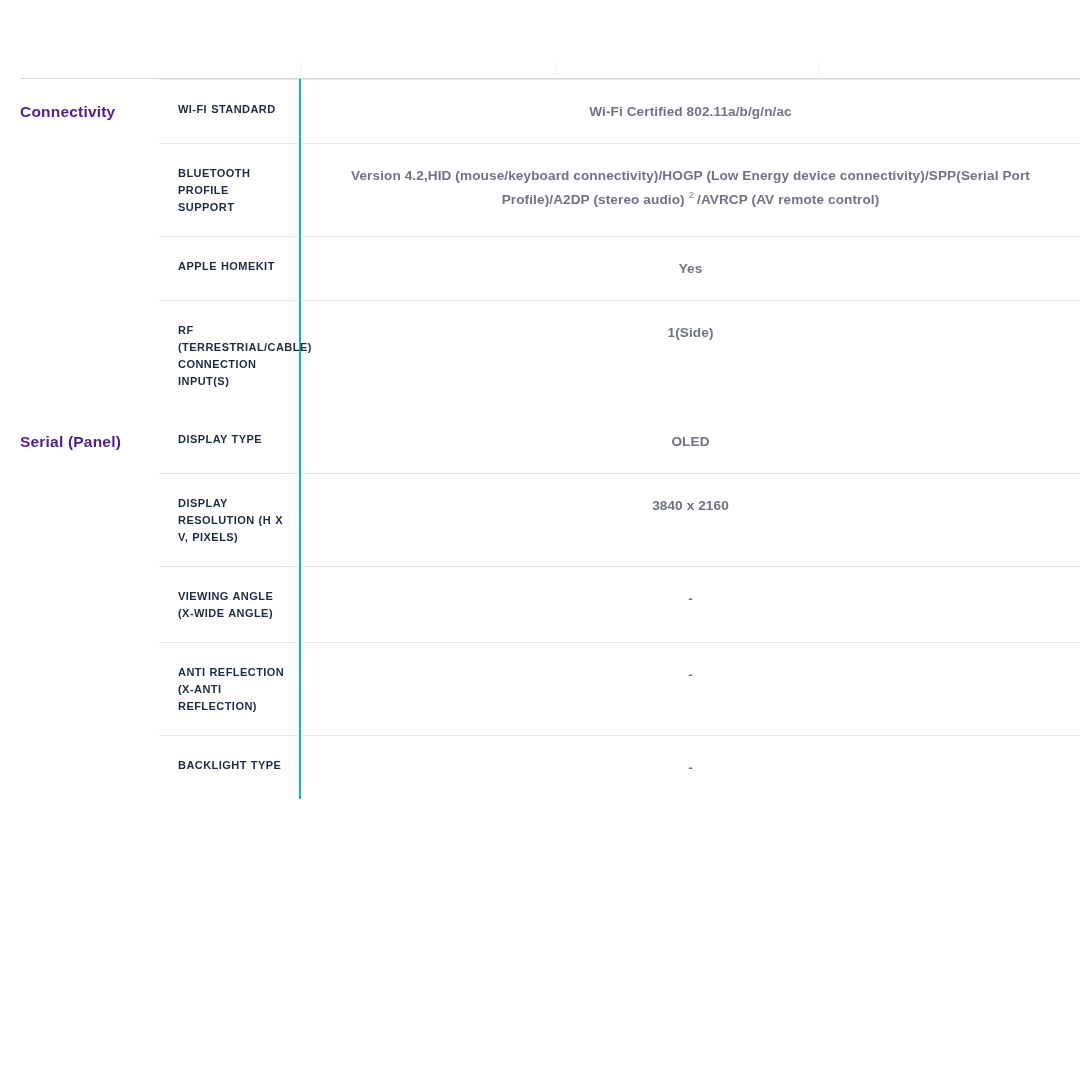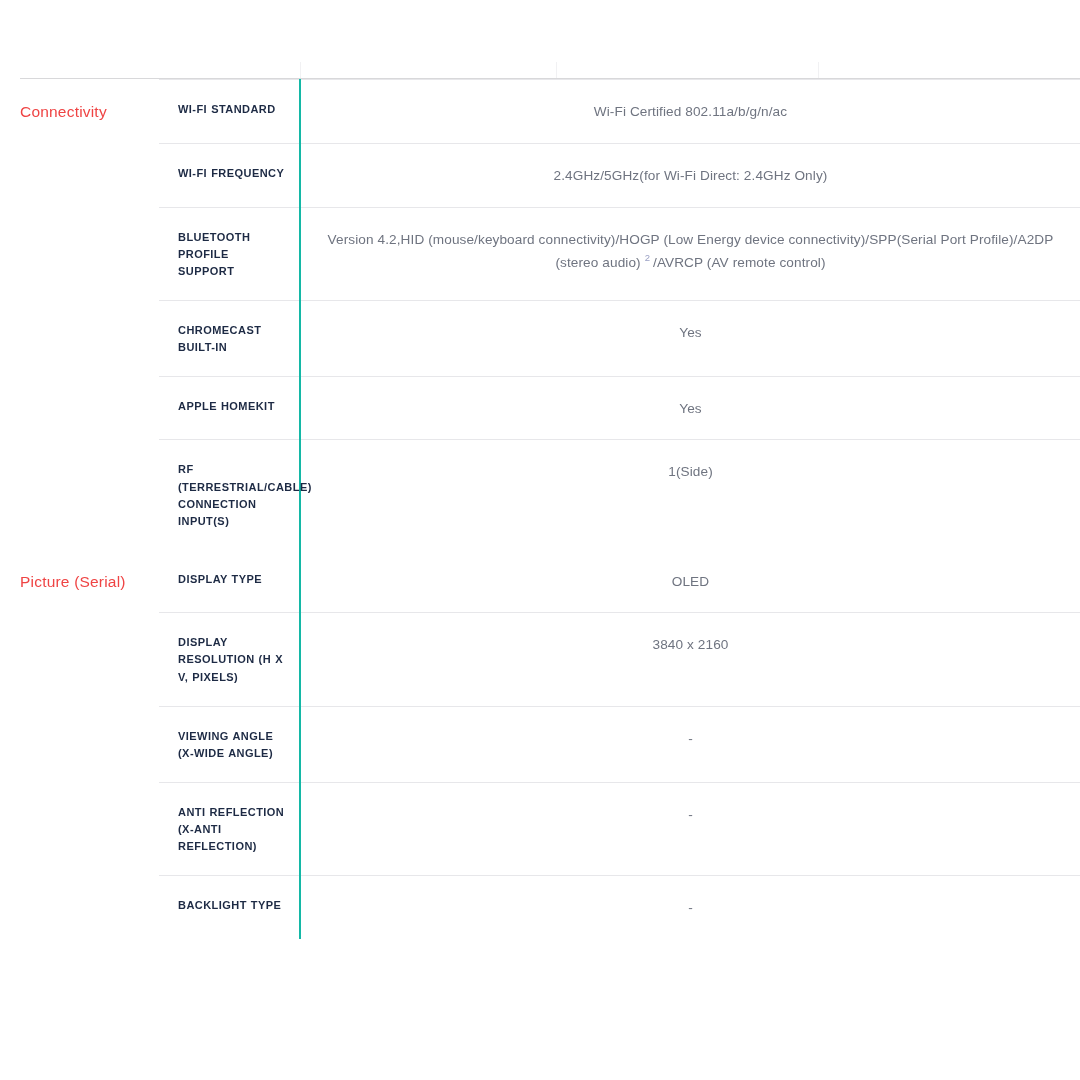--- a/index.html
+++ b/index.html
@@ -50,22 +50,22 @@
   
   td {
     padding: 0;
     vertical-align: top;
     background: #ffffff;
   }
 
   td.cat-cell {
     padding: 22px 10px 10px 0;
     font-size: 15.5px;
-    font-weight: 400;
-    color: #ef4444;
+    font-weight: 700;
+    color: #4c1d95;
     letter-spacing: 0.2px;
     line-height: 1.3;
     border: none;
     white-space: nowrap;
   }
   td.cat-cell.blank { padding: 0; }
 
   td.label-cell {
     padding: 21px 14px 20px 19px;
     font-size: 11px;
@@ -75,21 +75,21 @@
     line-height: 1.55;
     text-transform: uppercase;
     border-top: 1px solid #e7e7ea;
     border-right: 2px solid #14b8a6;
     word-spacing: 0.5px;
   }
 
   td.value-cell {
     padding: 21px 26px 20px 26px;
     font-size: 13.6px;
-    font-weight: 400;
+    font-weight: 700;
     color: #6f7480;
     line-height: 1.6;
     text-align: center;
     border-top: 1px solid #e7e7ea;
     letter-spacing: 0.1px;
   }
 
   
   tr.section-start > td.label-cell,
   tr.section-start > td.value-cell {
@@ -134,45 +134,35 @@
     <tr class="top-rule">
           <td colspan="3"></td>
         </tr>
         <tr>
           <td class="cat-cell">Connectivity</td>
           <td class="label-cell">WI-FI STANDARD</td>
           <td class="value-cell">Wi-Fi Certified 802.11a/b/g/n/ac</td>
         </tr>
         <tr>
           <td class="cat-cell blank"></td>
-          <td class="label-cell">WI-FI FREQUENCY</td>
-          <td class="value-cell">2.4GHz/5GHz(for Wi-Fi Direct: 2.4GHz Only)</td>
-        </tr>
-        <tr>
-          <td class="cat-cell blank"></td>
           <td class="label-cell">BLUETOOTH PROFILE SUPPORT</td>
           <td class="value-cell"><span>Version 4.2,HID (mouse/keyboard connectivity)/HOGP (Low Energy device connectivity)/SPP(Serial Port Profile)/A2DP (stereo audio)</span><sup class="sup-note">2</sup><span>/AVRCP (AV remote control)</span></td>
-        </tr>
-        <tr>
-          <td class="cat-cell blank"></td>
-          <td class="label-cell">CHROMECAST BUILT-IN</td>
-          <td class="value-cell">Yes</td>
         </tr>
         <tr>
           <td class="cat-cell blank"></td>
           <td class="label-cell">APPLE HOMEKIT</td>
           <td class="value-cell">Yes</td>
         </tr>
         <tr>
           <td class="cat-cell blank"></td>
           <td class="label-cell">RF (TERRESTRIAL/CABLE) CONNECTION INPUT(S)</td>
           <td class="value-cell">1(Side)</td>
         </tr>
         <tr class="section-start">
-          <td class="cat-cell">Picture (Serial)</td>
+          <td class="cat-cell">Serial (Panel)</td>
           <td class="label-cell">DISPLAY TYPE</td>
           <td class="value-cell">OLED</td>
         </tr>
         <tr>
           <td class="cat-cell blank"></td>
           <td class="label-cell">DISPLAY RESOLUTION (H X V, PIXELS)</td>
           <td class="value-cell">3840 x 2160</td>
         </tr>
         <tr>
           <td class="cat-cell blank"></td>

